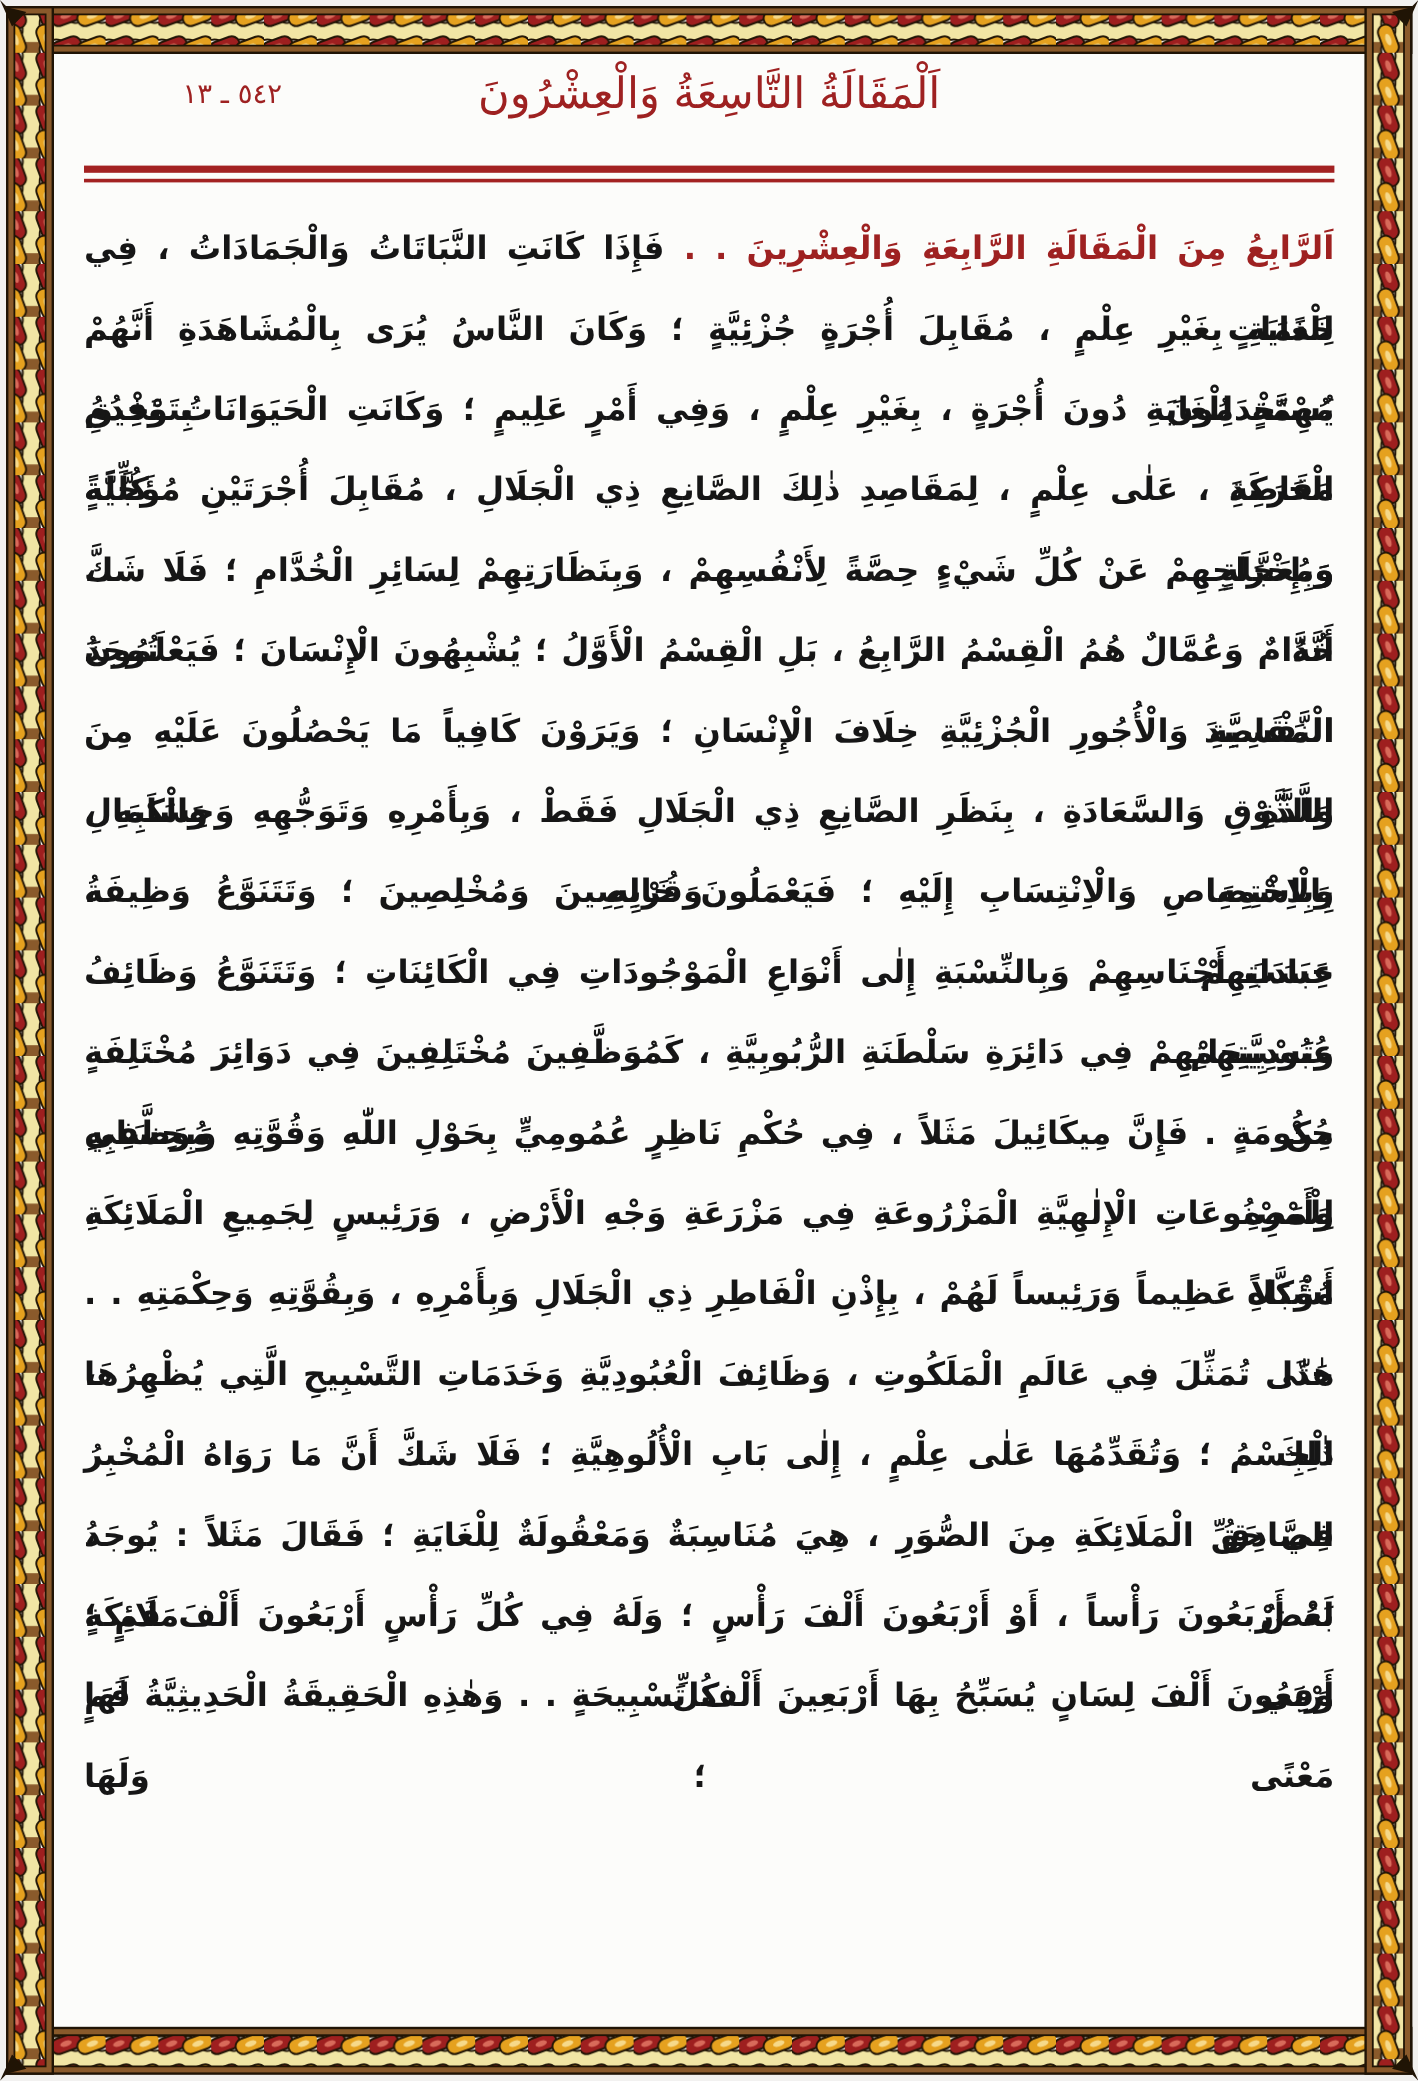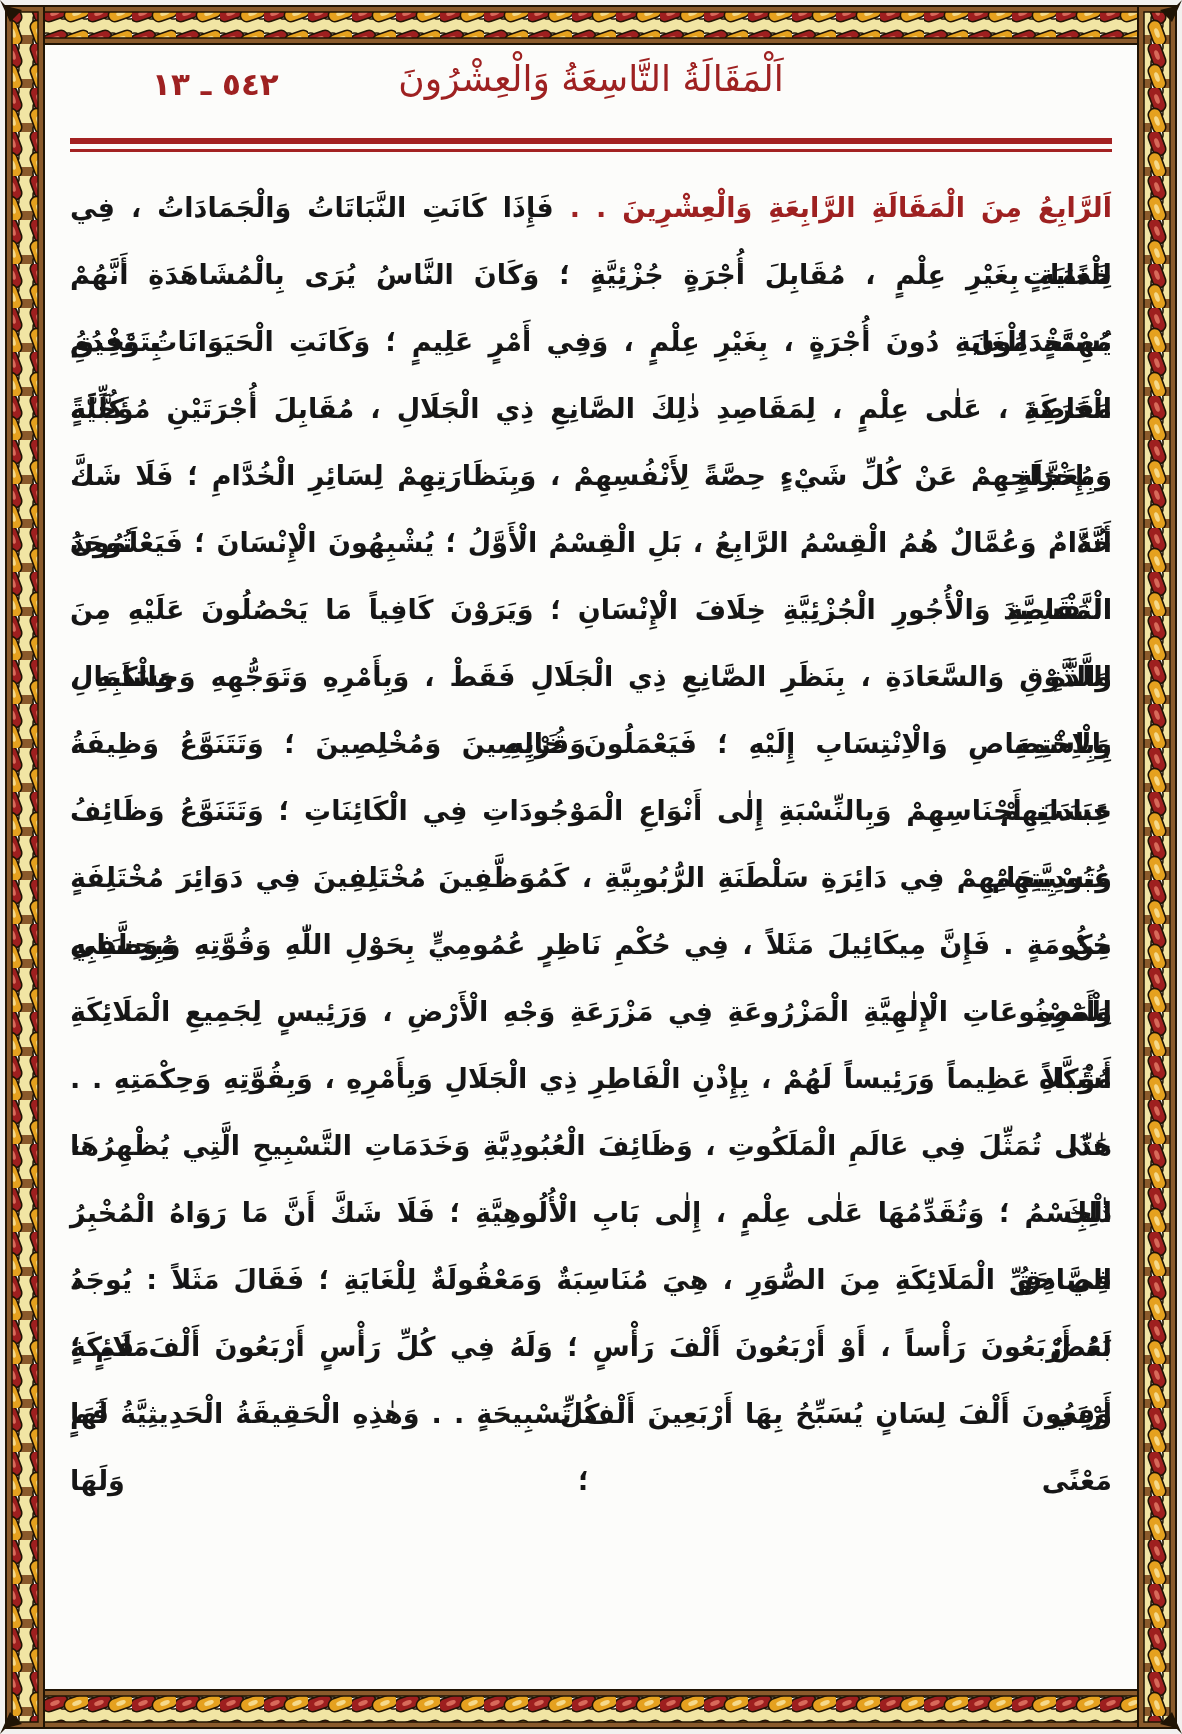--- a/index.html
+++ b/index.html
@@ -15,21 +15,21 @@
   }
   .frame-svg{position:absolute;inset:0;z-index:1;}
   .content{
     position:absolute;left:70px;right:70px;top:0;z-index:2;
     direction:rtl;
     color:var(--ink,#161616);
   }
   .header{position:relative;height:64px;margin-top:58px;}
   .page-number{
     position:absolute;left:82px;top:8px;
-    font-size:31px;font-weight:bold;color:var(--red,#9e2121);
+    font-size:23px;font-weight:normal;color:var(--red,#9e2121);
     letter-spacing:1px;white-space:nowrap;
   }
   .page-title{
     position:absolute;left:0;right:0;text-align:center;top:0;
     font-size:36px;font-weight:normal;color:var(--red,#9e2121);
     white-space:nowrap;
   }
   .double-rule{margin-top:16px;}
   .rule-thick{height:6px;background:var(--rule,#a32222);}
   .rule-thin{height:3px;background:var(--rule,#a32222);margin-top:5px;}

